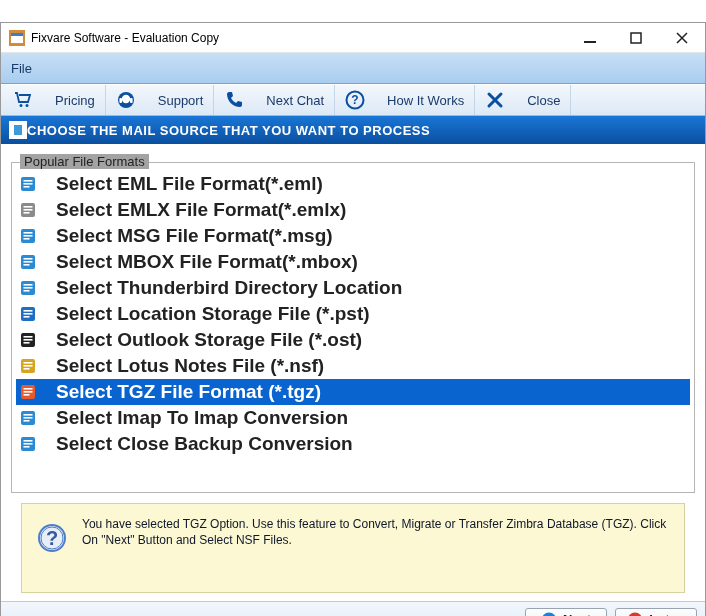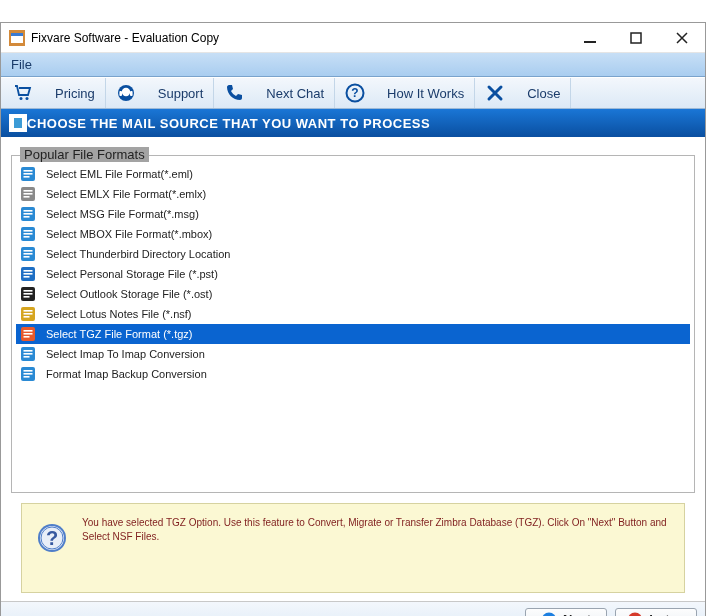--- a/index.html
+++ b/index.html
@@ -2,37 +2,37 @@
 <html><head>
 <meta charset="utf-8">
 <style>
   * { box-sizing: border-box; }
   body { margin: 0; font-family: "Segoe UI", Tahoma, sans-serif; font-size: 12px; background: #fff; }
   .window { width: 706px; height: 616px; border: 1px solid #999; display: flex; flex-direction: column; background: #fff; margin-top: 22px; }
   .titlebar { height: 30px; background: #fff; display: flex; align-items: center; border-bottom: 1px solid #e5e5e5; }
   .titlebar .app-icon { width: 16px; height: 16px; margin: 0 6px 0 8px; }
   .titlebar .title { flex: 1; font-size: 12px; color: #000; }
   .titlebar .wbtn { width: 46px; height: 30px; display: flex; align-items: center; justify-content: center; color: #222; }
-  .menubar { height: 24px; background: linear-gradient(#c7dff6, #a9cdf0); display: flex; align-items: center; border-bottom: 1px solid #7aa3cc; }
+  .menubar { height: 31px; background: linear-gradient(#c7dff6, #a9cdf0); display: flex; align-items: center; border-bottom: 1px solid #7aa3cc; }
   .menubar .mitem { padding: 3px 10px; color: #1a3b6a; font-size: 13px; }
   .toolbar { height: 32px; background: linear-gradient(#f3f7fc, #dce9f6); border-top: 1px solid #fff; border-bottom: 1px solid #9db9d6; display: flex; align-items: stretch; padding: 0 2px; }
   .tbtn { display: flex; align-items: center; gap: 22px; padding: 0 10px; font-size: 13px; color: #1a3b6a; border-right: 1px solid #c3d6e8; }
   .tbtn .ticon { width: 20px; height: 20px; display: flex; align-items: center; justify-content: center; }
   .banner { height: 28px; background: linear-gradient(#1a76d6, #0a4fa0); display: flex; align-items: center; color: #fff; font-weight: bold; font-size: 13px; padding: 0 8px; letter-spacing: .5px; }
   .banner .bicon { width: 18px; height: 18px; background:#fff; display:flex; align-items:center; justify-content:center; }
   .content { flex: 1; padding: 18px 10px 8px 10px; overflow: hidden; }
   .group { border: 1px solid #b5b5b5; position: relative; padding: 8px 4px 6px 4px; height: 100%; }
   .group-title { position: absolute; top: -9px; left: 8px; background: #a3a3a3; padding: 0 4px; color: #222; font-size: 13px; }
   .flist { list-style: none; margin: 0; padding: 0; }
-  .frow { display: flex; align-items: center; gap: 10px; padding: 2px 4px; font-size: 11px; font-weight: normal; color: #222; cursor: default; }
+  .frow { display: flex; align-items: center; gap: 20px; padding: 2px 4px; font-size: 19px; font-weight: bold; color: #222; cursor: default; }
   .frow.selected { background: #0a64d0; color: #fff; }
   .ficon { width: 16px; height: 16px; flex: 0 0 16px; display:flex; align-items:center; justify-content:center; }
   .info-strip { margin: 2px 20px 8px 20px; border: 1px solid #d6d2a0; background: #fbf8d3; padding: 12px 14px; display: flex; gap: 14px; align-items: flex-start; min-height: 90px; }
   .info-strip .qicon { width: 32px; height: 32px; flex: 0 0 32px; margin-top: 6px; }
-  .info-text { font-size: 10px; color: #7f1d1d; line-height: 1.35; }
+  .info-text { font-size: 12px; color: #0f172a; line-height: 1.35; }
   .footer { height: 36px; border-top: 1px solid #c8c8c8; background: linear-gradient(#f3f7fc, #dce9f6); display: flex; align-items: center; justify-content: flex-end; gap: 8px; padding: 0 8px; }
   .btn { height: 24px; min-width: 82px; display: flex; align-items: center; justify-content: center; gap: 6px; border: 1px solid #9aa4b0; border-radius: 3px; background: linear-gradient(#fdfdfd,#e7edf3); font-size: 13px; font-weight: bold; color: #222; padding: 0 10px; }
   .btn .bi { width:16px; height:16px; }
   svg { display:block; }
 </style>
 </head>
 <body>
 
 <div class="window">
 
@@ -186,21 +186,21 @@
           </li>
           <li class="frow">
             <span class="ficon">
               <svg viewBox="0 0 16 16">
                 <rect x="1" y="1" width="14" height="14" rx="2" fill="#1e6fc4"></rect>
                 <rect x="3.5" y="4" width="9" height="1.6" fill="#fff"></rect>
                 <rect x="3.5" y="7" width="9" height="1.6" fill="#fff"></rect>
                 <rect x="3.5" y="10" width="6" height="1.6" fill="#fff"></rect>
               </svg>
             </span>
-            <span>Select Personal Storage File (*.pst)</span>
+            <span>Select Location Storage File (*.pst)</span>
           </li>
           <li class="frow">
             <span class="ficon">
               <svg viewBox="0 0 16 16">
                 <rect x="1" y="1" width="14" height="14" rx="2" fill="#222"></rect>
                 <rect x="3.5" y="4" width="9" height="1.6" fill="#fff"></rect>
                 <rect x="3.5" y="7" width="9" height="1.6" fill="#fff"></rect>
                 <rect x="3.5" y="10" width="6" height="1.6" fill="#fff"></rect>
               </svg>
             </span>
@@ -241,21 +241,21 @@
           </li>
           <li class="frow">
             <span class="ficon">
               <svg viewBox="0 0 16 16">
                 <rect x="1" y="1" width="14" height="14" rx="2" fill="#2a8ad4"></rect>
                 <rect x="3.5" y="4" width="9" height="1.6" fill="#fff"></rect>
                 <rect x="3.5" y="7" width="9" height="1.6" fill="#fff"></rect>
                 <rect x="3.5" y="10" width="6" height="1.6" fill="#fff"></rect>
               </svg>
             </span>
-            <span>Format Imap Backup Conversion</span>
+            <span>Select Close Backup Conversion</span>
           </li>
         </ul>
     </div>
   </div>
 
   <div class="info-strip">
     <span class="qicon">
       <svg viewBox="0 0 32 32">
           <circle cx="16" cy="16" r="14" fill="#4f7ec9"></circle>
           <circle cx="16" cy="16" r="12" fill="#e8eef8"></circle>

